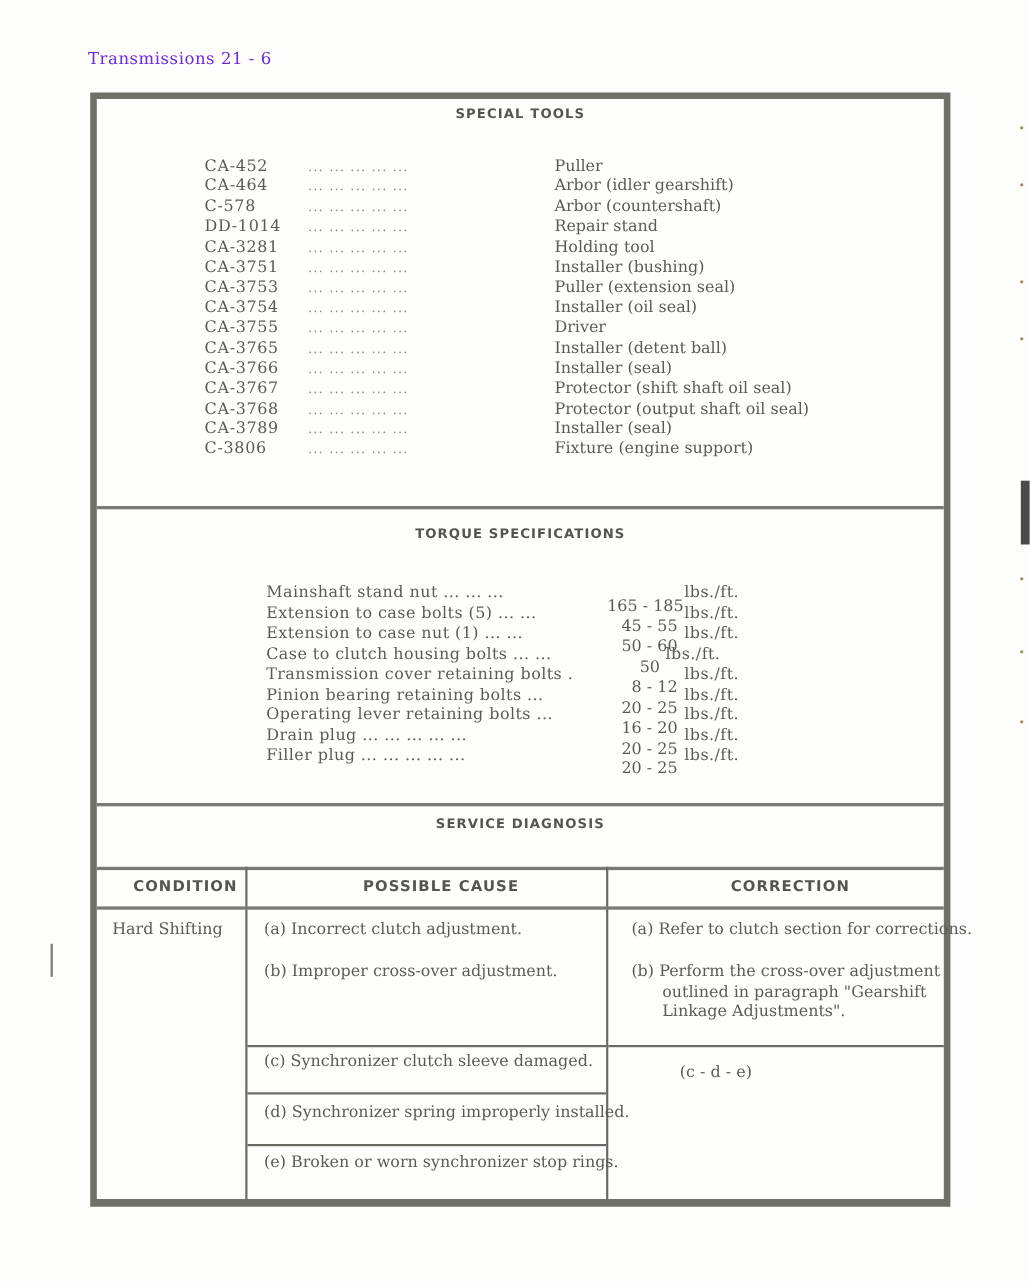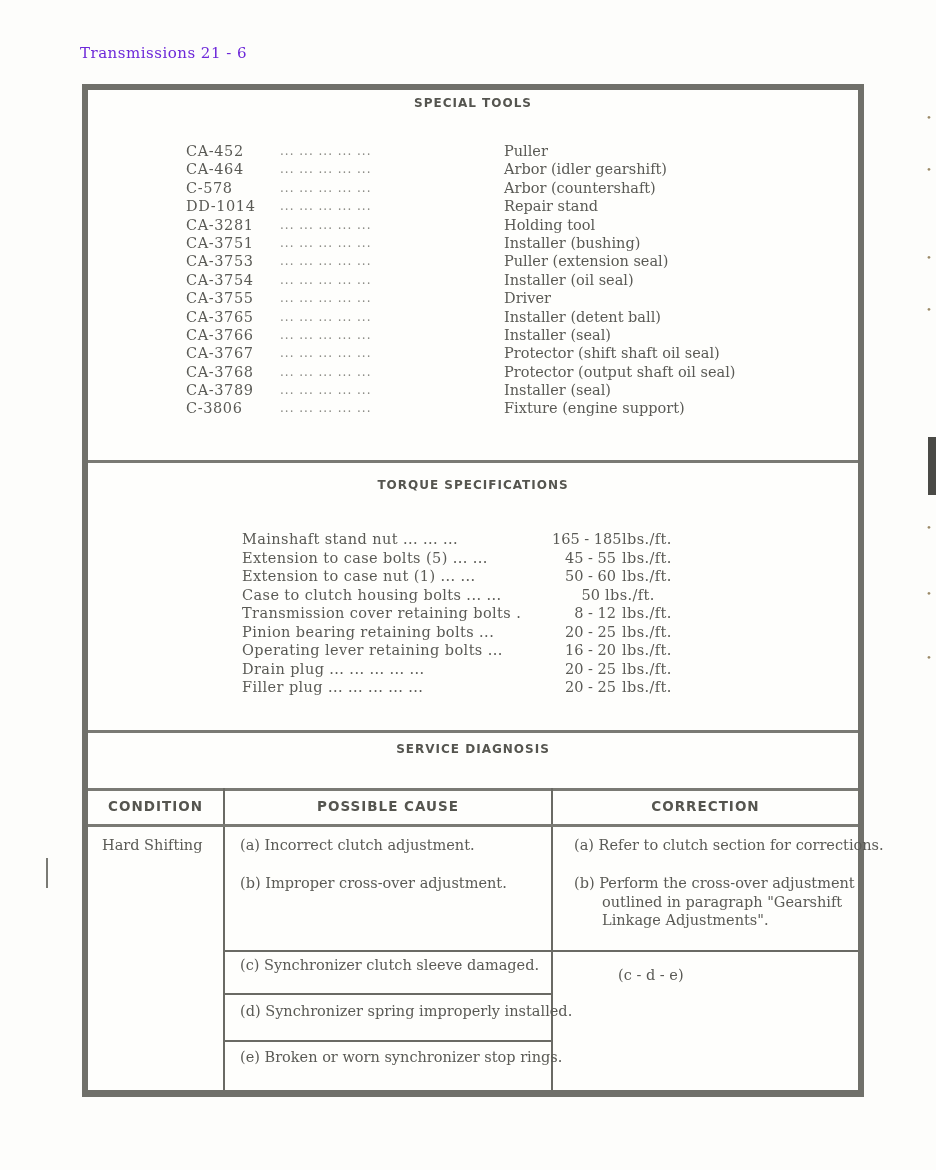--- a/index.html
+++ b/index.html
@@ -23,28 +23,28 @@
       font-weight: bold; font-size: 12px; letter-spacing: 1px; color: #55554f;
     }
     .tools { position: absolute; left: 98px; top: 52px; }
     .tool-row { height: 18.4px; display: flex; font-size: 14.5px; line-height: 18px; }
     .tool-code { width: 94px; letter-spacing: 0.6px; }
     .tool-dots { width: 224px; color: #8a8a84; letter-spacing: 1px; font-size: 12px; }
     .tool-desc { white-space: nowrap; text-align: right; }
     .torque { position: absolute; left: 154px; top: 440px; }
     .tq-row { height: 18.5px; display: flex; font-size: 14.5px; line-height: 18px; }
     .tq-name { width: 310px; white-space: nowrap; letter-spacing: 0.4px; }
-    .tq-val { width: 64px; text-align: right; padding-right: 6px; white-space: nowrap; }
+    .tq-val { width: 64px; text-align: right; padding-right: 6px; white-space: nowrap; margin-top: 12px; }
     .tq-unit { white-space: nowrap; letter-spacing: 0.4px; }
     .vline { position: absolute; width: 2px; background: #6a6a64; }
     .hline { position: absolute; height: 2px; background: #6a6a64; }
     .colhead {
       position: absolute; text-align: center;
       font-family: "DejaVu Sans", "Liberation Sans", sans-serif;
-      font-weight: bold; font-size: 13.5px; letter-spacing: 1px; color: #55554f;
+      font-weight: bold; font-size: 13.5px; letter-spacing: 1px; color: #55554f; padding-left: 13px;
     }
     .cell { position: absolute; font-size: 14.5px; line-height: 18.5px; }
     .hang { padding-left: 44px; text-indent: -28px; }
     .margin-mark { position: absolute; color: #9b8a68; font-size: 10px; }
     .tab-bar { position: absolute; left: 928px; top: 437px; width: 8px; height: 58px; background: #4a4a46; }
     .left-mark { position: absolute; left: 46px; top: 858px; width: 2px; height: 30px; background: #7a7a74; }
   </style>
 </head>
 <body>
 

